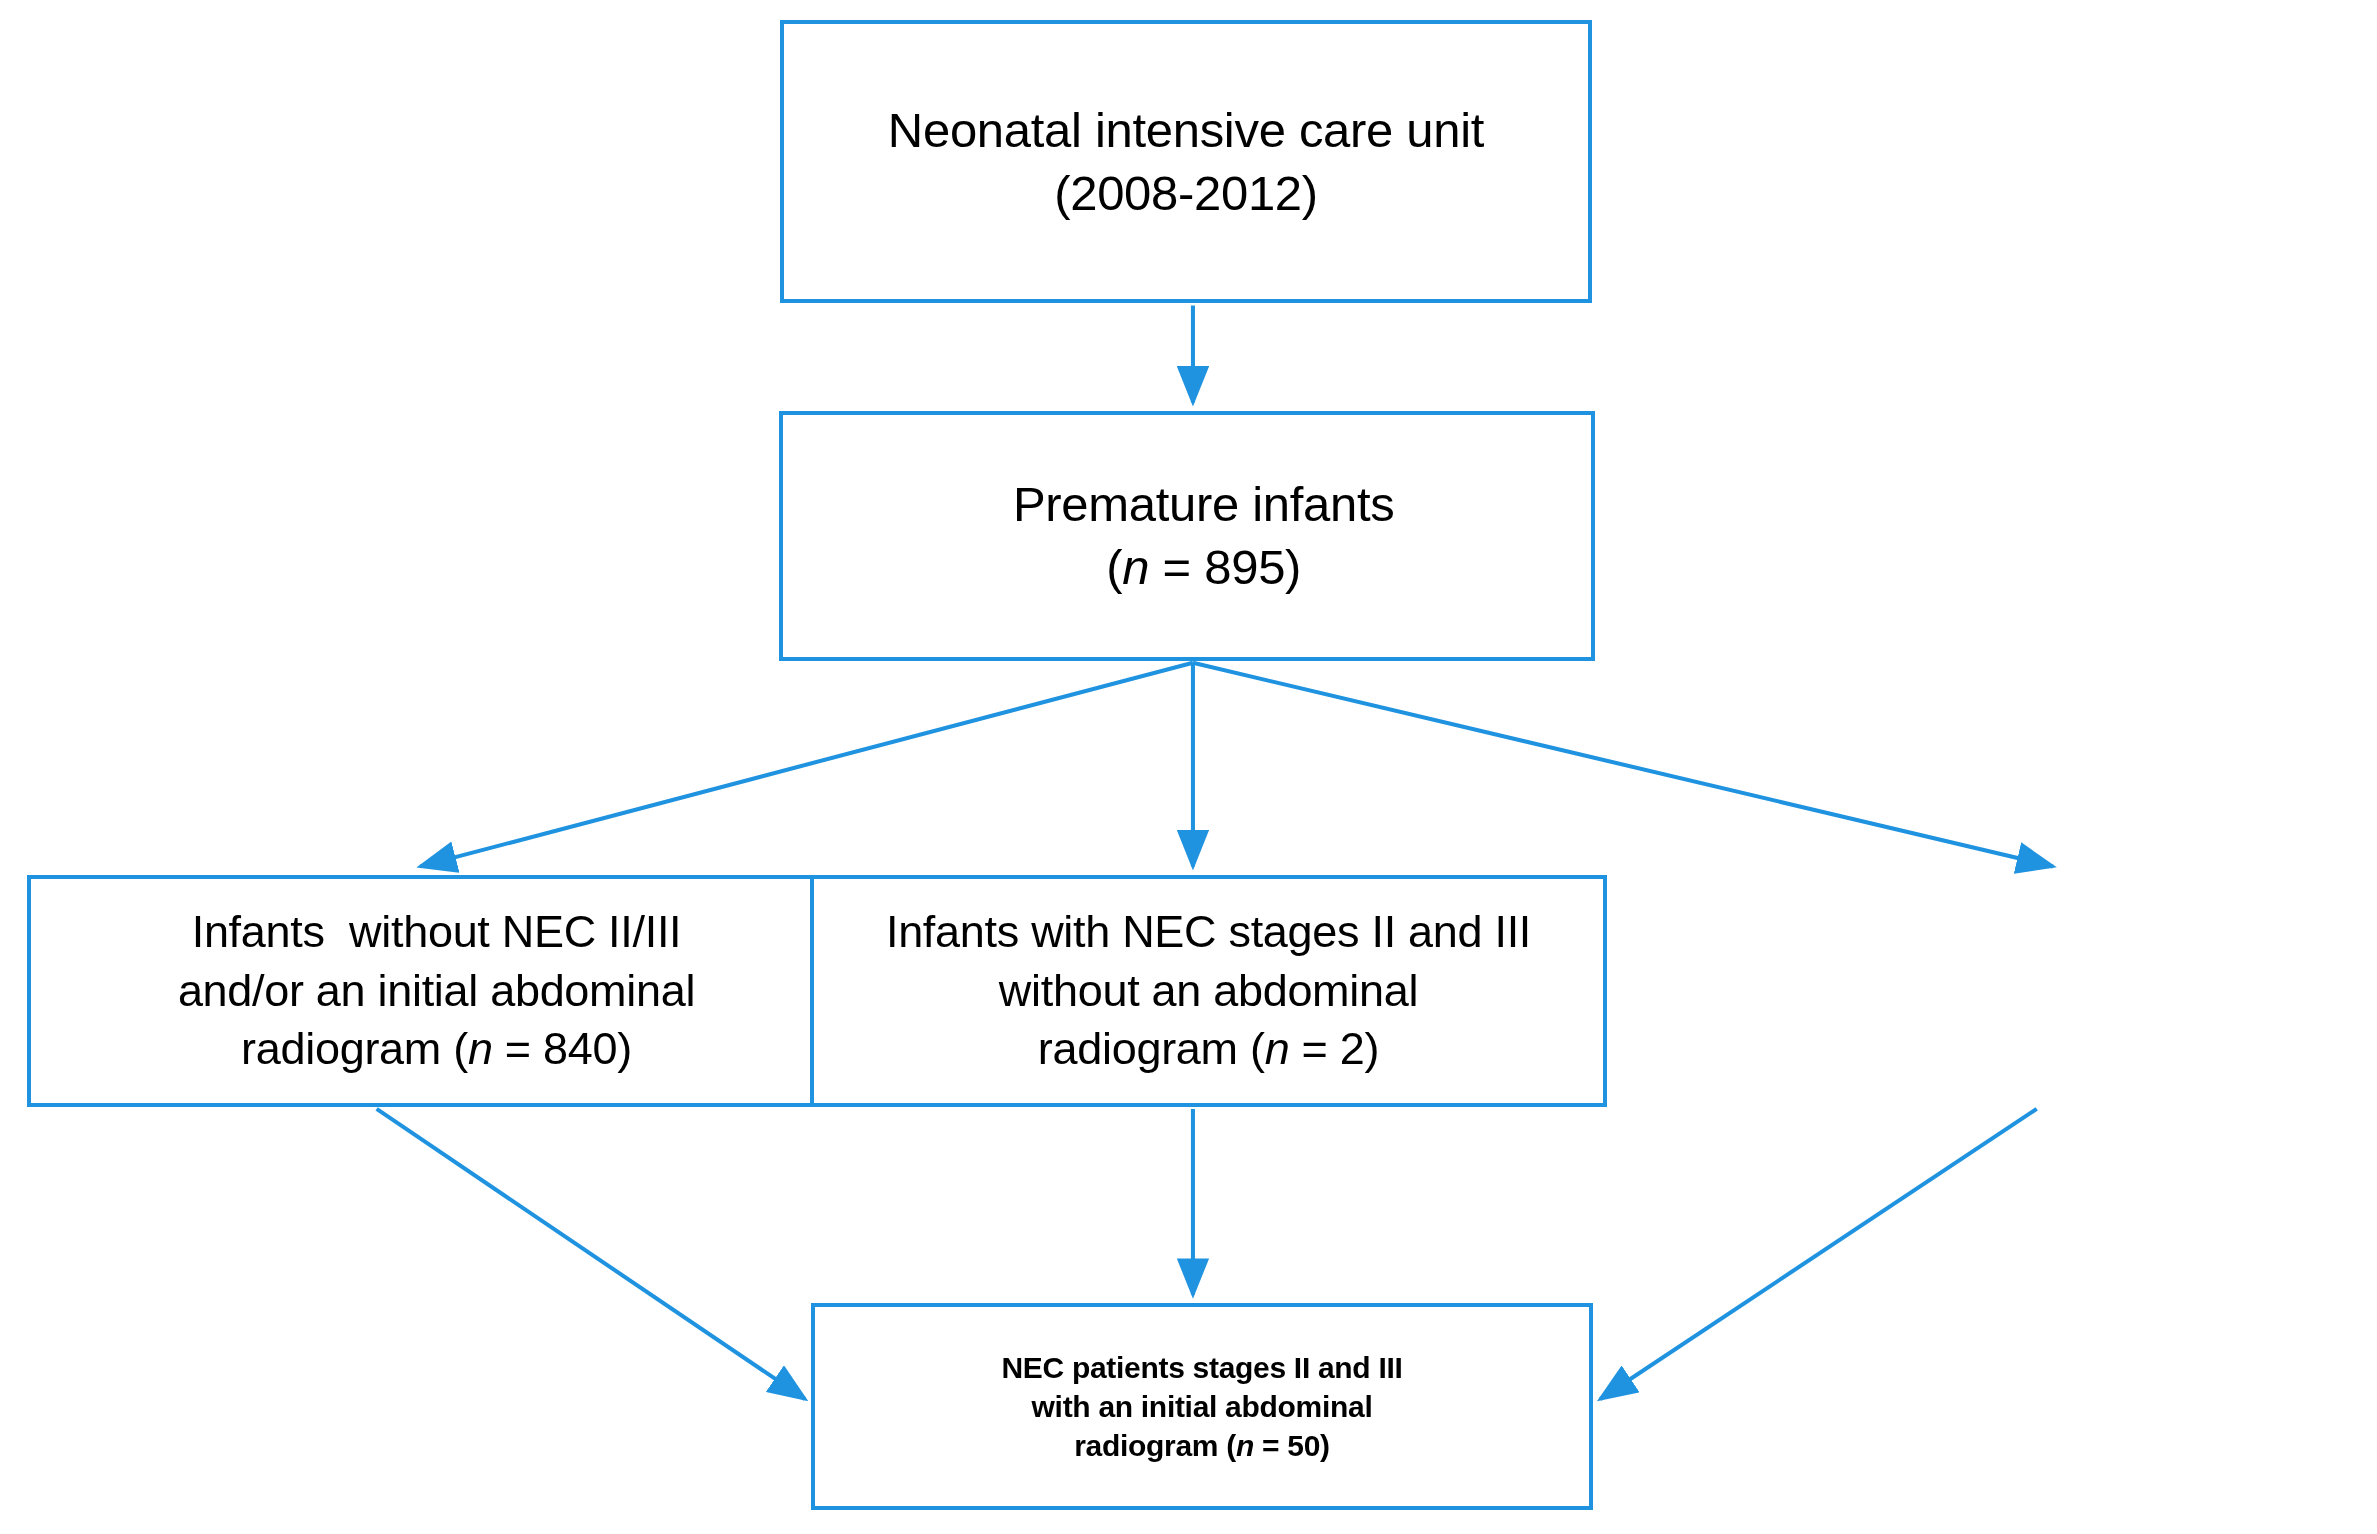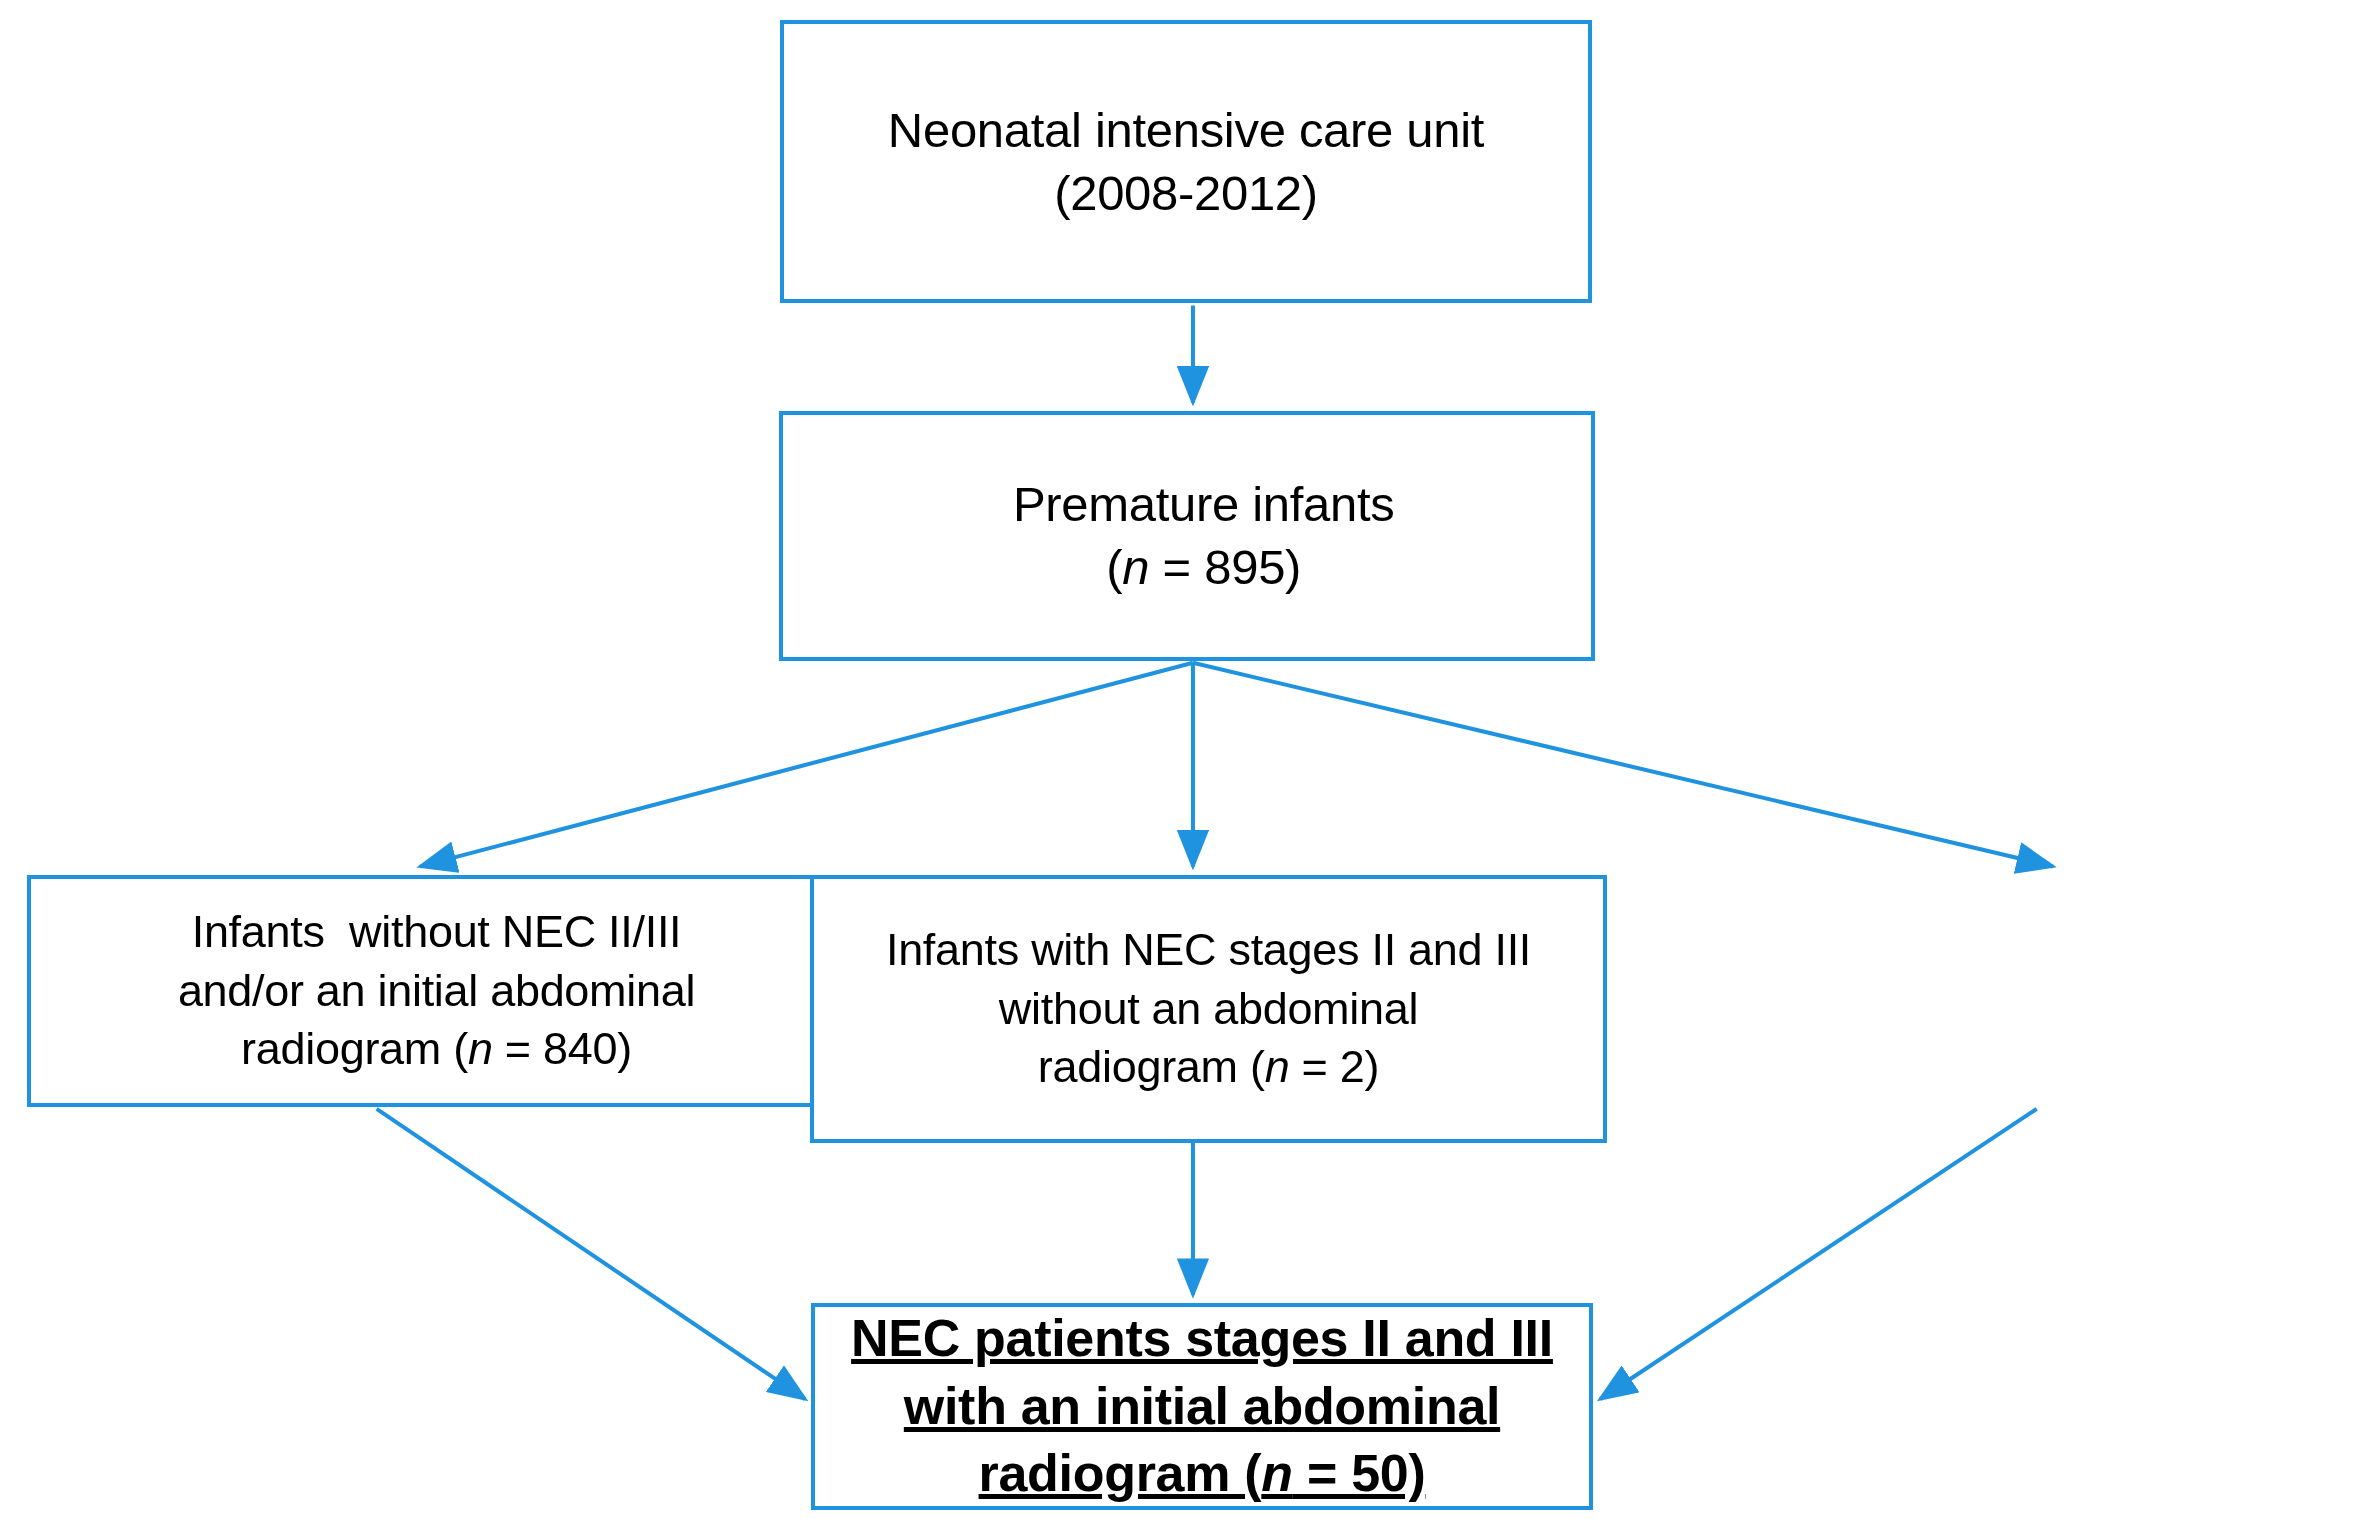--- a/index.html
+++ b/index.html
@@ -43,28 +43,28 @@
     letter-spacing: -0.3px;
     white-space: pre-wrap;
   }
   .node.bold .txt {
     font-weight: bold;
   }
   
   #node-nicu       { left: 780px;  top: 20px;   width: 812px; height: 283px; }
   #node-premature  { left: 779px;  top: 411px;  width: 816px; height: 250px; padding-left: 48px; }
   #node-excluded   { left: 27px;   top: 875px; width: 819px;  height: 232px; }
-  #node-no-radio   { left: 810px; top: 875px; width: 797px;  height: 268px; }
+  #node-no-radio   { left: 810px; top: 875px; width: 797px;  height: 232px; }
   #node-pneumo     { left: 1619px; top: 875px; width: 732px;  height: 232px; }
   #node-final      { left: 811px; top: 1303px; width: 782px;  height: 207px; }
 
   #node-excluded .txt,
   #node-no-radio .txt,
   #node-pneumo .txt { font-size: 45px; line-height: 1.30; }
-  #node-final .txt  { font-size: 52px; line-height: 1.30; text-decoration: underline; }
+  #node-final .txt  { font-size: 30px; line-height: 1.30; }
 </style>
 </head>
 <body>
 
 <div id="stage">
 
   <svg id="edges" viewBox="0 0 2941 1898" width="2377" height="1534" xmlns="http://www.w3.org/2000/svg">
     <defs>
       <marker id="arrowhead" markerWidth="10" markerHeight="8" refX="9" refY="4" orient="auto" markerUnits="strokeWidth">
         <path d="M0,0 L10,4 L0,8 Z" fill="#1f93e0"></path>

